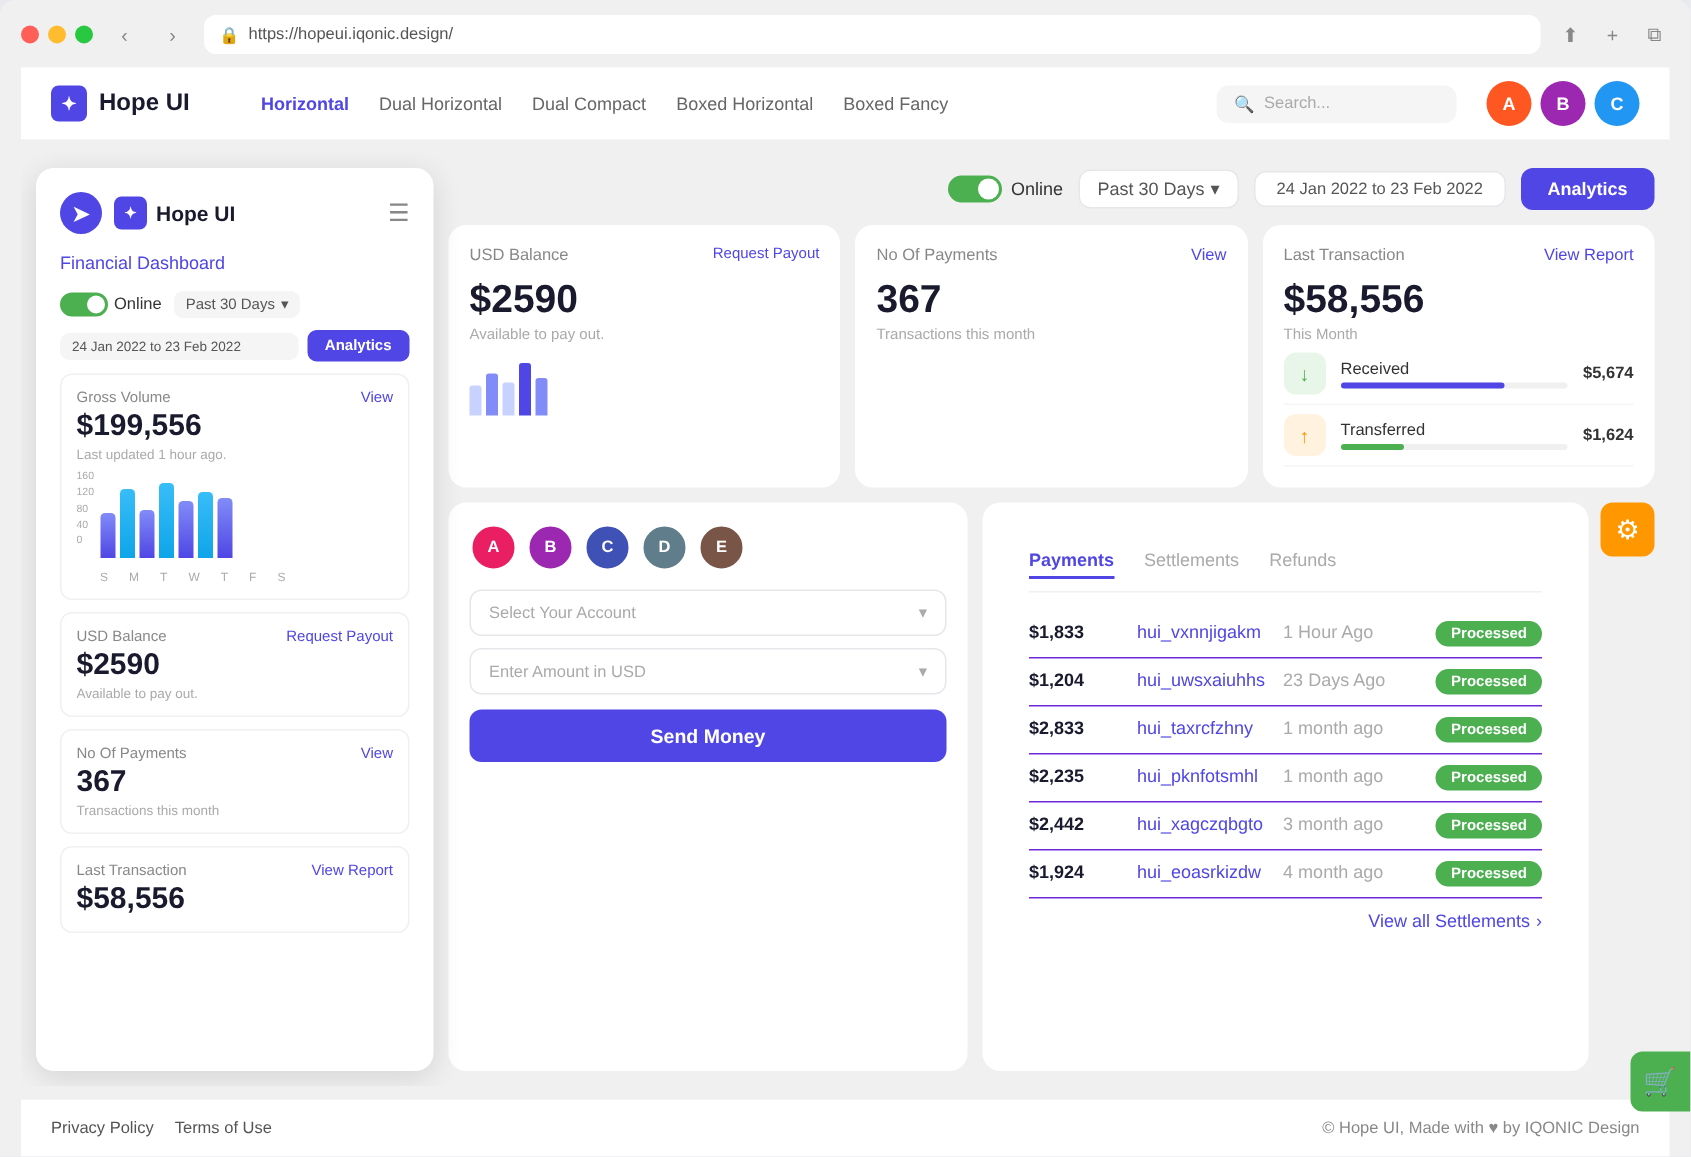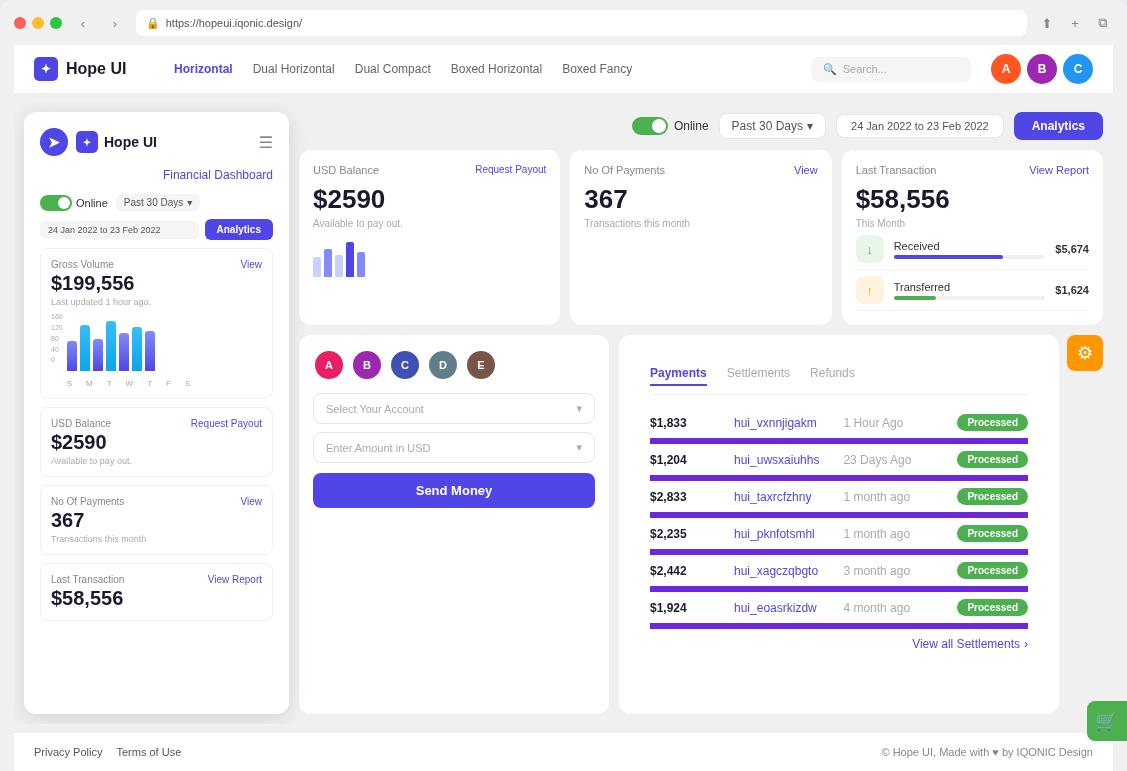--- a/index.html
+++ b/index.html
@@ -138,21 +138,21 @@
       display: flex; align-items: center; gap: 6px;
       font-weight: 700; font-size: 14px; color: #1a1a2e;
     }
     .sidebar-logo-arrow {
       width: 28px; height: 28px; background: #4f46e5;
       border-radius: 50%; display: flex; align-items: center; justify-content: center;
       color: white; font-size: 14px; margin-right: 2px;
     }
     .hamburger { cursor: pointer; color: #888; font-size: 16px; }
     .quick-insights-title { font-size: 16px; font-weight: 700; color: #1a1a2e; margin-bottom: 2px; }
-    .financial-dashboard { font-size: 12px; color: #4f46e5; margin-bottom: 12px; text-align: right; }
+    .financial-dashboard { font-size: 12px; color: #4f46e5; margin-bottom: 12px; }
 
     .controls-row {
       display: flex; align-items: center; gap: 8px; margin-bottom: 8px;
     }
     .toggle-online {
       display: flex; align-items: center; gap: 4px; font-size: 11px; color: #333;
     }
     .toggle-switch {
       width: 32px; height: 16px; background: #4CAF50; border-radius: 8px;
       position: relative; cursor: pointer;
@@ -309,22 +309,22 @@
     .transactions-card {
       background: white; border-radius: 12px; padding: 31px;
     }
     .tabs-row {
       display: flex; gap: 20px; margin-bottom: 12px;
       border-bottom: 1px solid #f0f0f0; padding-bottom: 8px;
     }
     .tab { font-size: 12px; color: #aaa; cursor: pointer; padding-bottom: 4px; }
     .tab.active { color: #4f46e5; border-bottom: 2px solid #4f46e5; font-weight: 600; }
     .table-row {
-      display: flex; align-items: center; gap: 24px;
-      padding: 7px 0; border-bottom: 6px solid #6d28d9; font-size: 12px;
+      display: flex; gap: 12px;
+      padding: 7px 0; border-bottom: 1px solid #6d28d9; font-size: 12px;
     }
     .table-amount { width: 60px; font-weight: 600; color: #1a1a2e; }
     .table-id { flex: 1; color: #4f46e5; cursor: pointer; }
     .table-time { width: 90px; color: #aaa; }
     .badge {
       padding: 3px 10px; border-radius: 20px; font-size: 10px; font-weight: 600;
     }
     .badge-processed { background: #4CAF50; color: white; }
     .view-all-link {
       display: flex; align-items: center; justify-content: flex-end;

